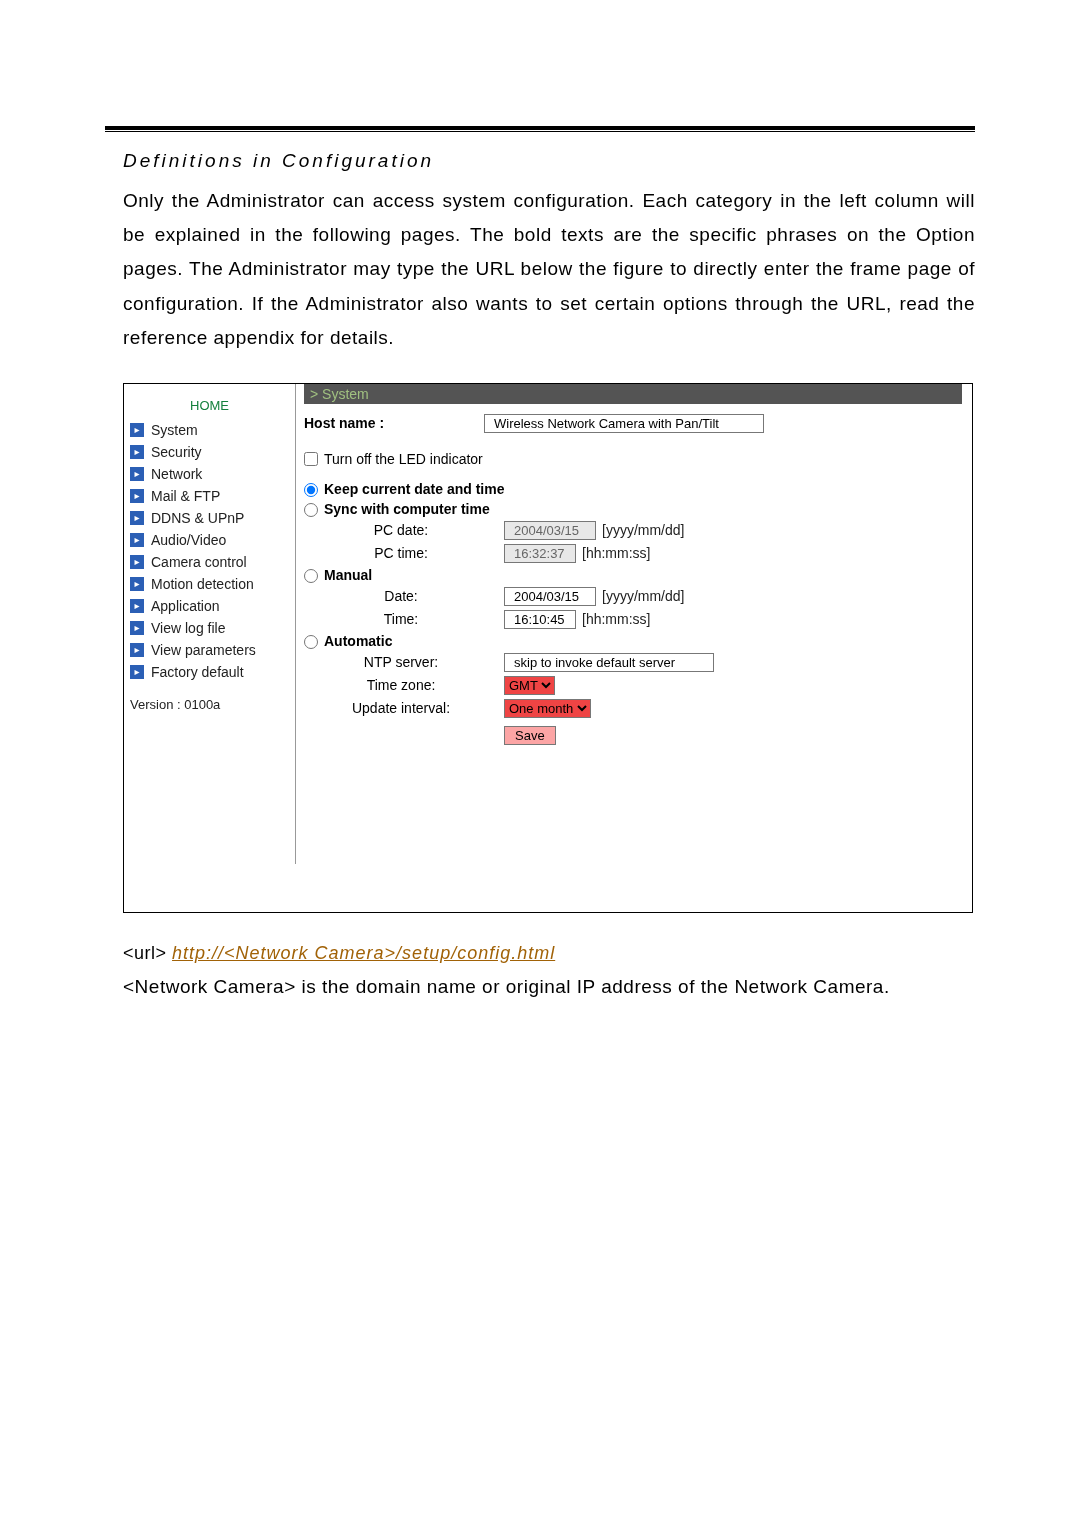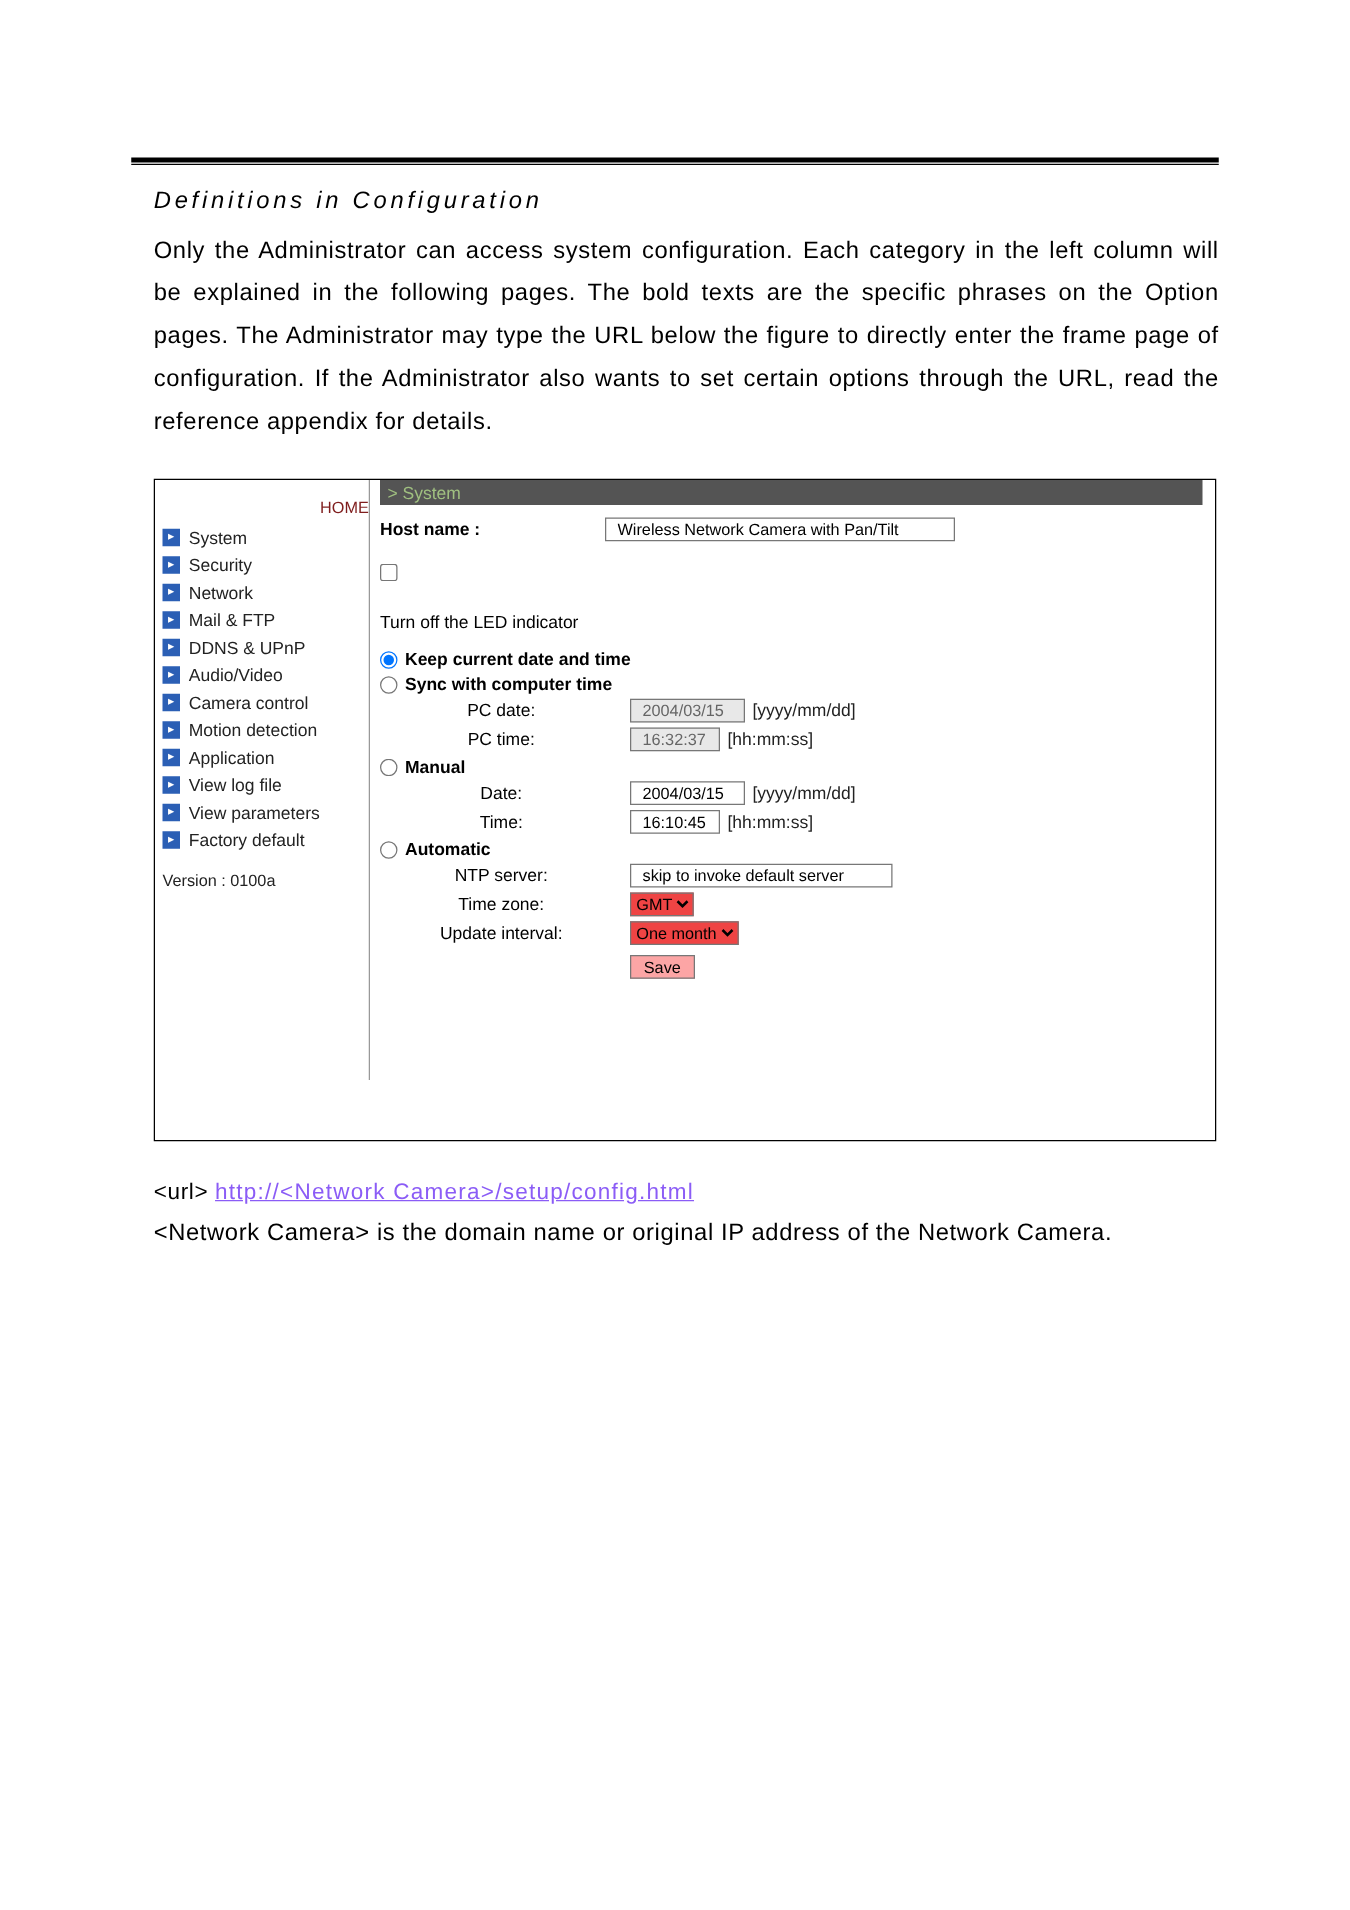--- a/index.html
+++ b/index.html
@@ -62,24 +62,24 @@
       display: flex;
       height: calc(100% - 48px);
     }
     .sidebar {
       width: 172px;
       border-right: 1px solid #999;
       font-size: 14px;
       padding-top: 8px;
     }
     .home-link {
-      text-align: right;
+      text-align: center;
       padding: 6px 0 6px 0;
       font-size: 13px;
-      color: #7f1d1d;
+      color: #15803d;
     }
     .nav-item {
       display: flex;
       align-items: center;
       gap: 7px;
       padding: 3px 6px 3px 6px;
       cursor: pointer;
       font-size: 14px;
       color: #222;
     }
@@ -122,21 +122,21 @@
     }
     .text-input {
       border: 1px solid #777;
       padding: 1px 9px;
       font-size: 13px;
       font-family: Verdana, sans-serif;
       background: #fff;
       color: #000;
     }
     .text-input.readonly { background: #e8e8e8; color: #666; }
-    .check-row { display:flex; gap:24px; margin: 18px 0 14px 0; font-size:14px;flex-direction:column;}
+    .check-row { display:flex; align-items:center; gap:6px; margin: 18px 0 14px 0; font-size:14px;}
     input[type=checkbox], input[type=radio] { width:14px; height:14px; }
     .opt-row { display:flex; align-items:flex-end; gap:6px; font-size:14px; font-weight:bold; margin-bottom:4px; }
     .field-row { display:flex; align-items:center; font-size:14px; margin-bottom:4px; }
     .field-label { width: 200px; text-align:center; padding-right:6px; }
     .hint { margin-left:6px; color:#222; }
     select { font-size:13px; border:1px solid #777; background:#ef4444; }
     .save-btn {
       border: 1px solid #777;
       background: #fca5a5;
       padding: 1px 10px;
@@ -145,21 +145,21 @@
       margin-left: 200px;
       margin-top: 4px;
       cursor: pointer;
     }
     .url-line {
       margin-top: 30px;
       margin-left: 18px;
       font-size: 18px;
       letter-spacing: 0.5px;
     }
-    .url-line a { color:#8b5cf6; text-decoration: underline; letter-spacing:1px;}
+    .url-line a { font-style: italic; color:#a16207; text-decoration: underline; letter-spacing:1px;}
     .note-line {
       margin-top: 12px;
       margin-left: 18px;
       font-size: 19px;
       letter-spacing: 0.5px;
     }
   </style>
 </head>
 <body>
 

